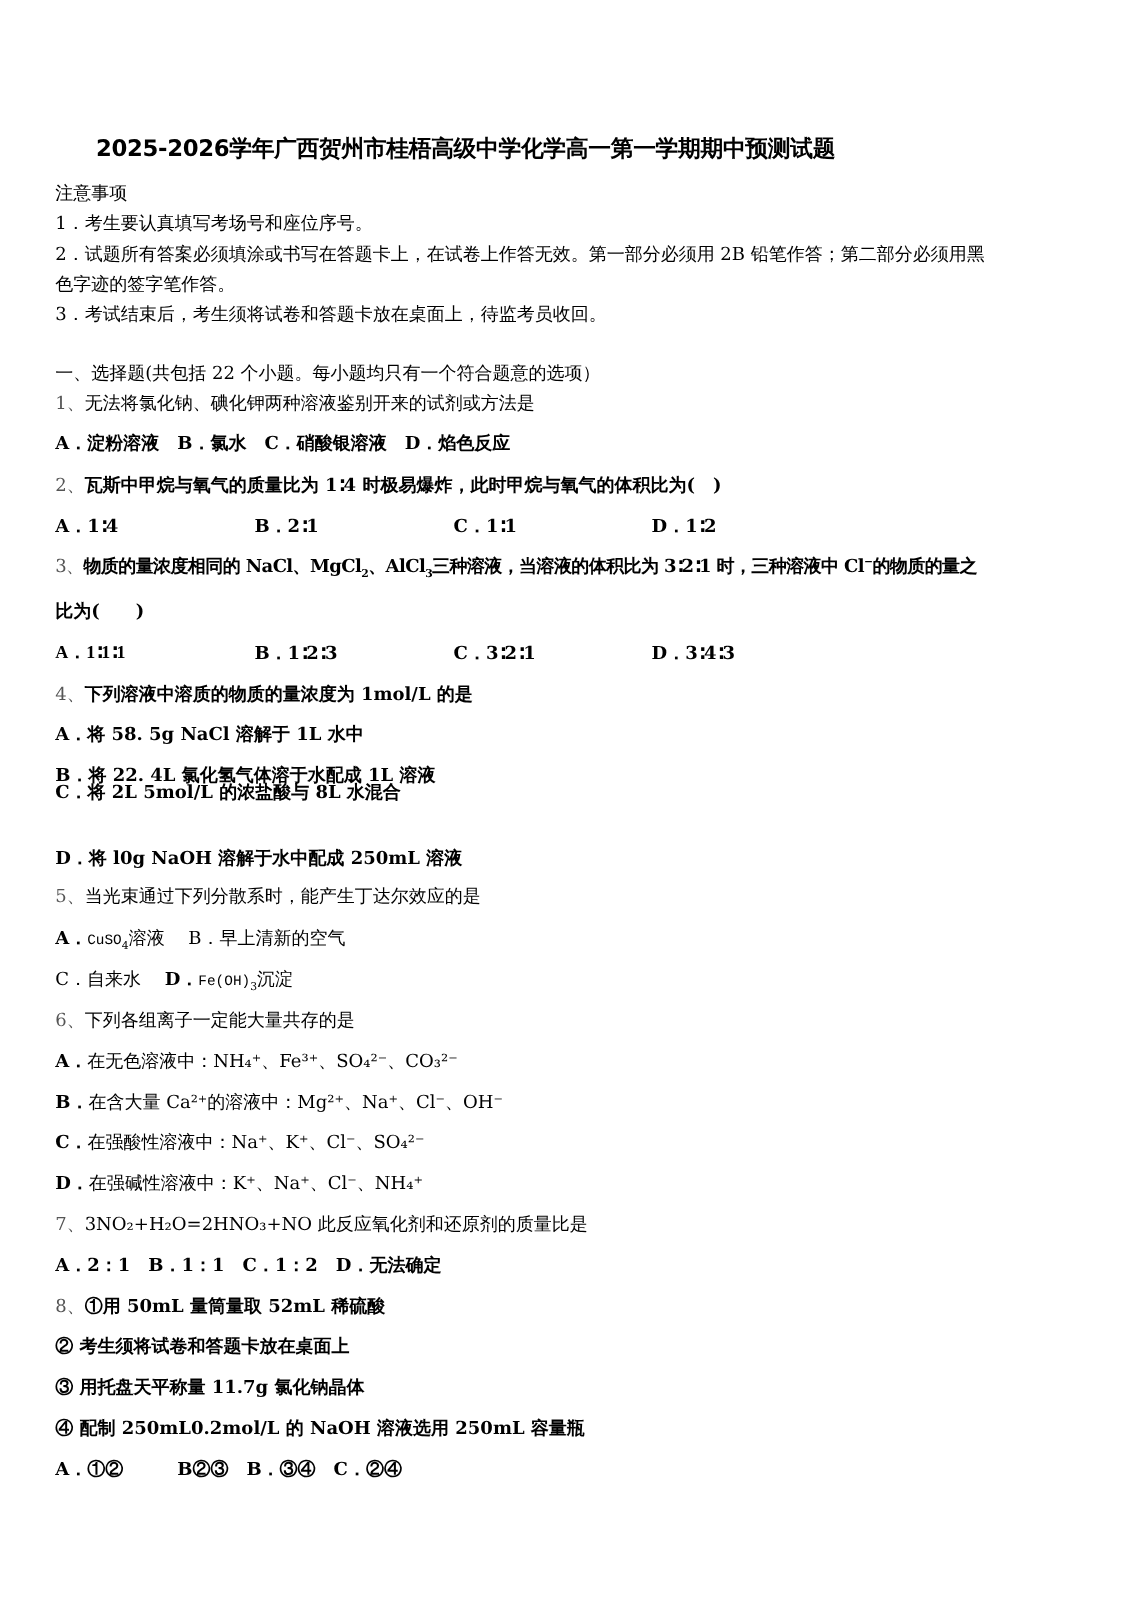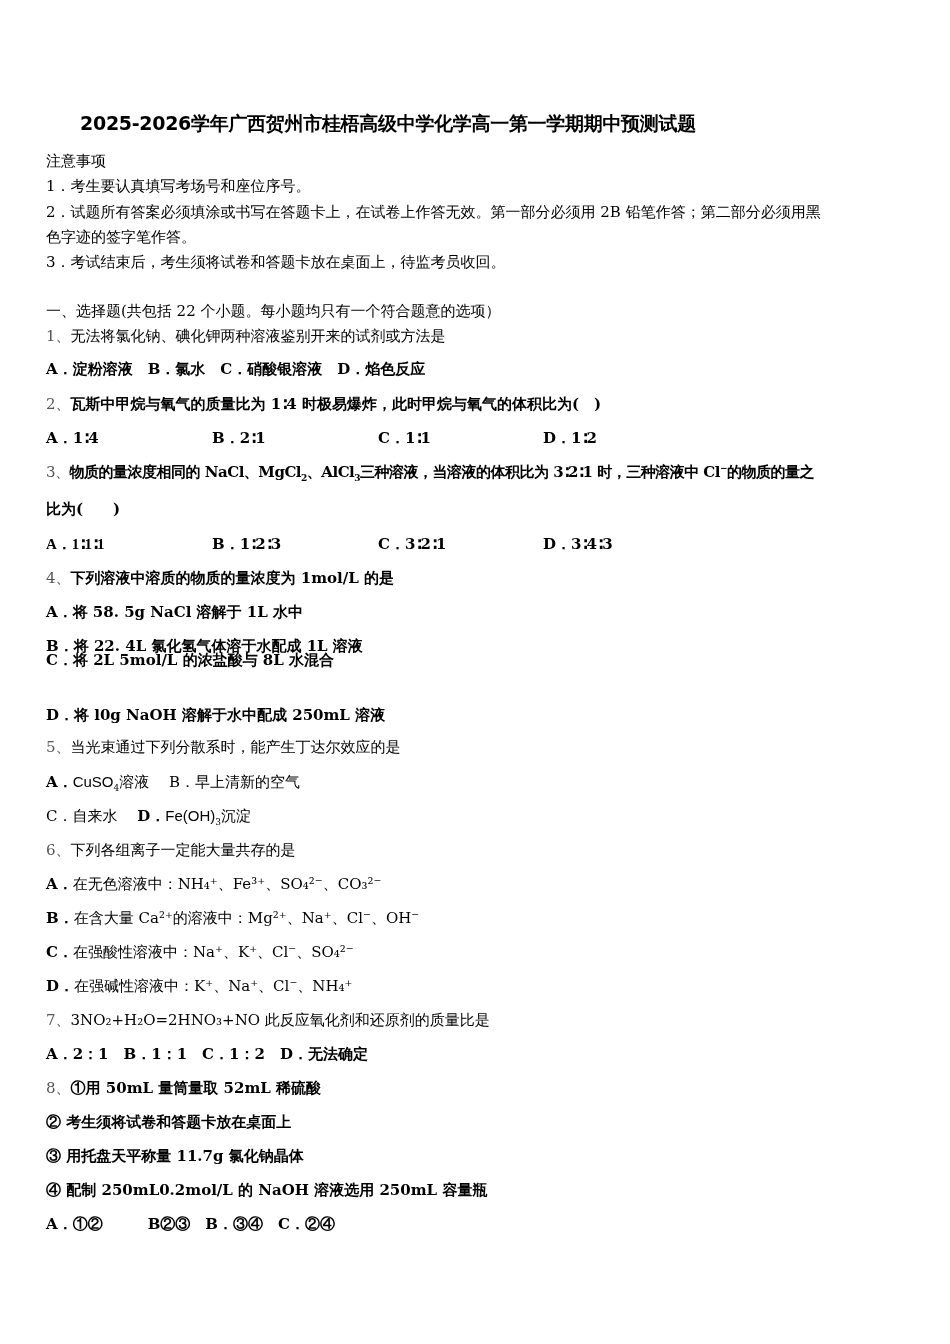--- a/index.html
+++ b/index.html
@@ -14,21 +14,21 @@
     font-weight: bold; font-size: 19px; letter-spacing: -0.3px;
   }
   .line {
     position: absolute; left: 46px; white-space: nowrap;
     font-size: 15px; line-height: 20px;
   }
   .bold { font-weight: bold; }
   .opt { position: absolute; white-space: nowrap; font-size: 15px; line-height: 20px; }
   sub, sup { font-size: 9px; line-height: 0; }
   .gray { color: #555; font-weight: normal; }
-  .mono { font-family: Liberation Sans, sans-serif; font-size: 15px; }
+  .mono { font-family: Liberation Mono, monospace; font-size: 12px; }
 </style>
 </head>
 <body>
 
 <div class="title">2025-2026学年广西贺州市桂梧高级中学化学高一第一学期期中预测试题</div>
 
 <div class="line" style="top:151px;text-align:center;">注意事项</div>
 <div class="line" style="top:176px;">1．考生要认真填写考场号和座位序号。</div>
 <div class="line" style="top:202px;">2．试题所有答案必须填涂或书写在答题卡上，在试卷上作答无效。第一部分必须用 2B 铅笔作答；第二部分必须用黑</div>
 <div class="line" style="top:227px;">色字迹的签字笔作答。</div>

